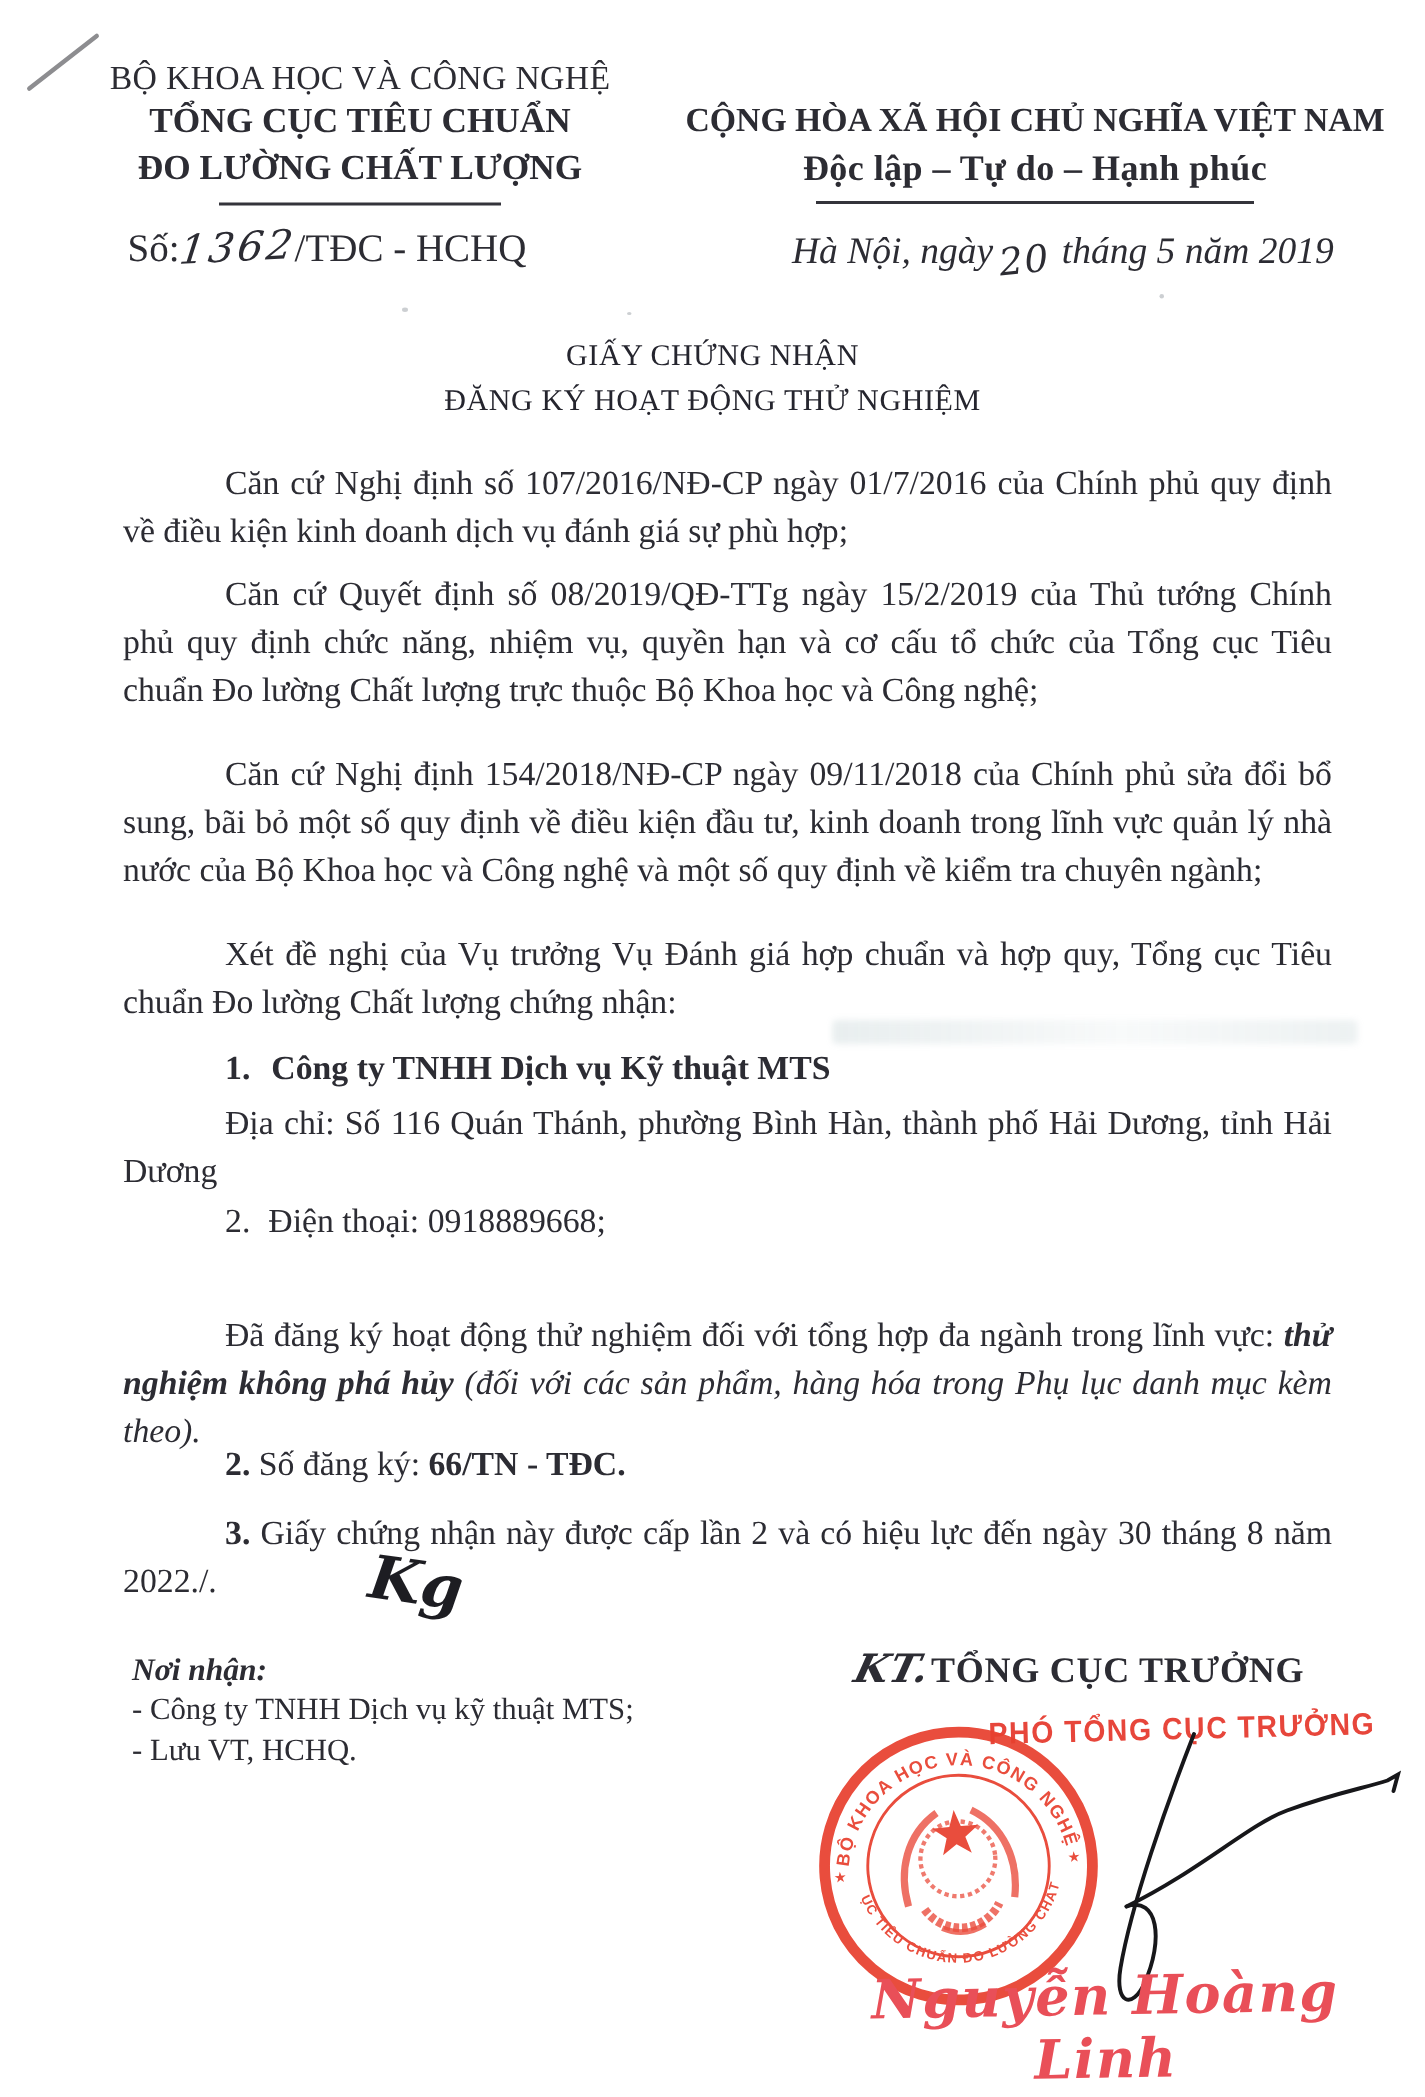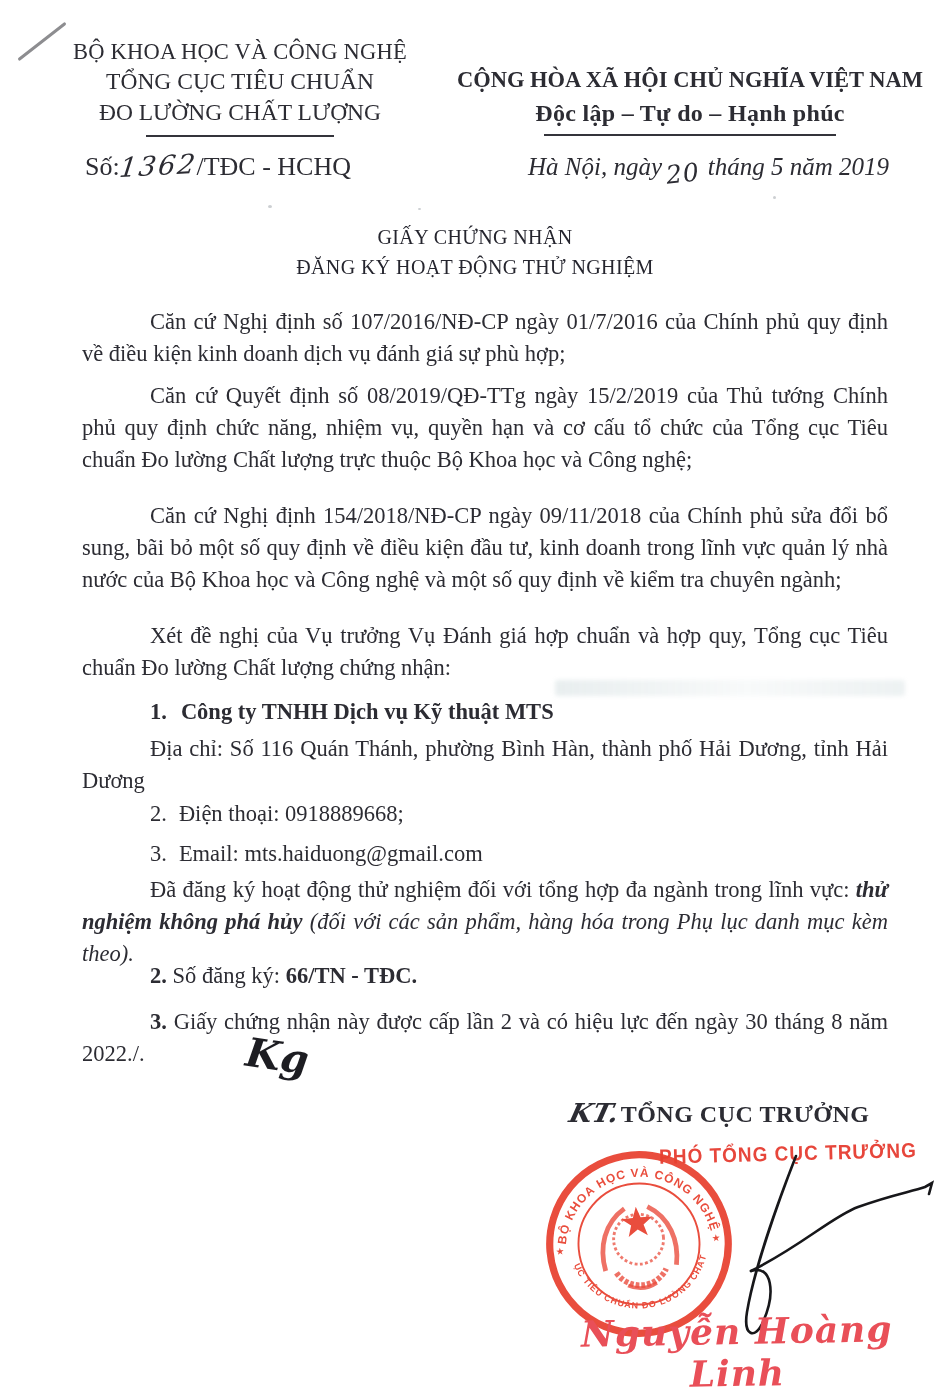--- a/index.html
+++ b/index.html
@@ -17,21 +17,21 @@
   }
   .abs{position:absolute;}
 
   
   .corner-mark{left:12px;top:40px;width:60px;height:3px;background:#8d8d90;
     transform:rotate(-38deg);border-radius:2px;}
 
   
   .hdr-left{left:40px;top:38px;width:400px;text-align:center;line-height:1.22;}
   .hdr-left .l1{font-size:22.5px;font-weight:500;letter-spacing:.2px;}
-  .hdr-left .l2,.hdr-left .l3{font-size:23.5px;font-weight:normal;margin-top:2px;}
+  .hdr-left .l2,.hdr-left .l3{font-size:23.5px;font-weight:bold;margin-top:2px;}
   .hdr-rule-left{width:188px;height:2.5px;background:#34343b;margin:8px auto 0;}
   .hdr-right{left:455px;top:38px;width:470px;text-align:center;line-height:1.2;}
   .hdr-right .l1{font-size:22.5px;font-weight:bold;margin-top:28px;}
   .hdr-right .l2{font-size:24px;font-weight:bold;margin-top:6px;letter-spacing:.3px;}
   .hdr-rule-right{width:292px;height:2.5px;background:#34343b;margin:6px auto 0;}
 
   .ref-line{left:85px;top:150px;font-size:26px;}
   .handwrit{display:inline-block;font-family:"DejaVu Serif",serif;font-style:italic;
     transform:skewX(-10deg) rotate(-3deg);letter-spacing:2px;font-size:27px;}
   .date-line{left:528px;top:152px;font-size:25px;font-style:italic;}
@@ -121,30 +121,34 @@
   <p class="body-text ind" style="top:380px;margin:0;">Căn cứ Quyết định số 08/2019/QĐ-TTg ngày 15/2/2019 của Thủ tướng Chính phủ quy định chức năng, nhiệm vụ, quyền hạn và cơ cấu tổ chức của Tổng cục Tiêu chuẩn Đo lường Chất lượng trực thuộc Bộ Khoa học và Công nghệ;</p>
   <p class="body-text ind" style="top:500px;margin:0;">Căn cứ Nghị định 154/2018/NĐ-CP ngày 09/11/2018 của Chính phủ sửa đổi bổ sung, bãi bỏ một số quy định về điều kiện đầu tư, kinh doanh trong lĩnh vực quản lý nhà nước của Bộ Khoa học và Công nghệ và một số quy định về kiểm tra chuyên ngành;</p>
   <p class="body-text ind" style="top:620px;margin:0;">Xét đề nghị của Vụ trưởng Vụ Đánh giá hợp chuẩn và hợp quy, Tổng cục Tiêu chuẩn Đo lường Chất lượng chứng nhận:</p>
 
   <p class="body-text ind" style="top:696px;margin:0;"><span class="b">1.</span><span class="b" style="margin-left:14px;">Công ty TNHH Dịch vụ Kỹ thuật MTS</span></p>
 
   <p class="body-text ind" style="top:733px;margin:0;">Địa chỉ: Số 116 Quán Thánh, phường Bình Hàn, thành phố Hải Dương, tỉnh Hải Dương</p>
 
   <p class="body-text ind" style="top:798px;margin:0;"><span>2.</span><span style="margin-left:12px;">Điện thoại: 0918889668;</span></p>
 
-  <p class="body-text ind" style="top:838px;margin:0;"><span>3.</span><span style="margin-left:12px;">Email: mts.haiduong@gmail.com</span></p>
 
   <p class="body-text ind" style="top:874px;margin:0;"><span>Đã đăng ký hoạt động thử nghiệm đối với tổng hợp đa ngành trong lĩnh vực: </span><span class="bi">thử nghiệm không phá hủy</span><span class="i"> (đối với các sản phẩm, hàng hóa trong Phụ lục danh mục kèm theo).</span></p>
 
   <p class="body-text ind" style="top:960px;margin:0;"><span class="b">2.</span><span> Số đăng ký: </span><span class="b">66/TN - TĐC.</span></p>
 
   <p class="body-text ind" style="top:1006px;margin:0;"><span class="b">3.</span><span> Giấy chứng nhận này được cấp lần 2 và có hiệu lực đến ngày 30 tháng 8 năm 2022./.</span></p>
 
   <div class="abs paraph">Kg</div>
 
+  <div class="abs recipients">
+    <div class="rt">Nơi nhận:</div>
+    <div>- Công ty TNHH Dịch vụ kỹ thuật MTS;</div>
+    <div>- Lưu VT, HCHQ.</div>
+  </div>
 
   <div class="abs kt-line"><span class="kt">KT.</span><span>TỔNG CỤC TRƯỞNG</span></div>
 
   <div class="abs deputy-stamp">PHÓ TỔNG CỤC TRƯỞNG</div>
 
   <svg class="abs seal-wrap" viewBox="0 0 200 200" aria-hidden="true">
     <defs>
       <path id="arcTop" d="M 23,107 A 77,77 0 1 1 177,107" fill="none"></path>
       <path id="arcBot" d="M 31,118 A 73,73 0 0 0 169,118" fill="none"></path>
     </defs>

